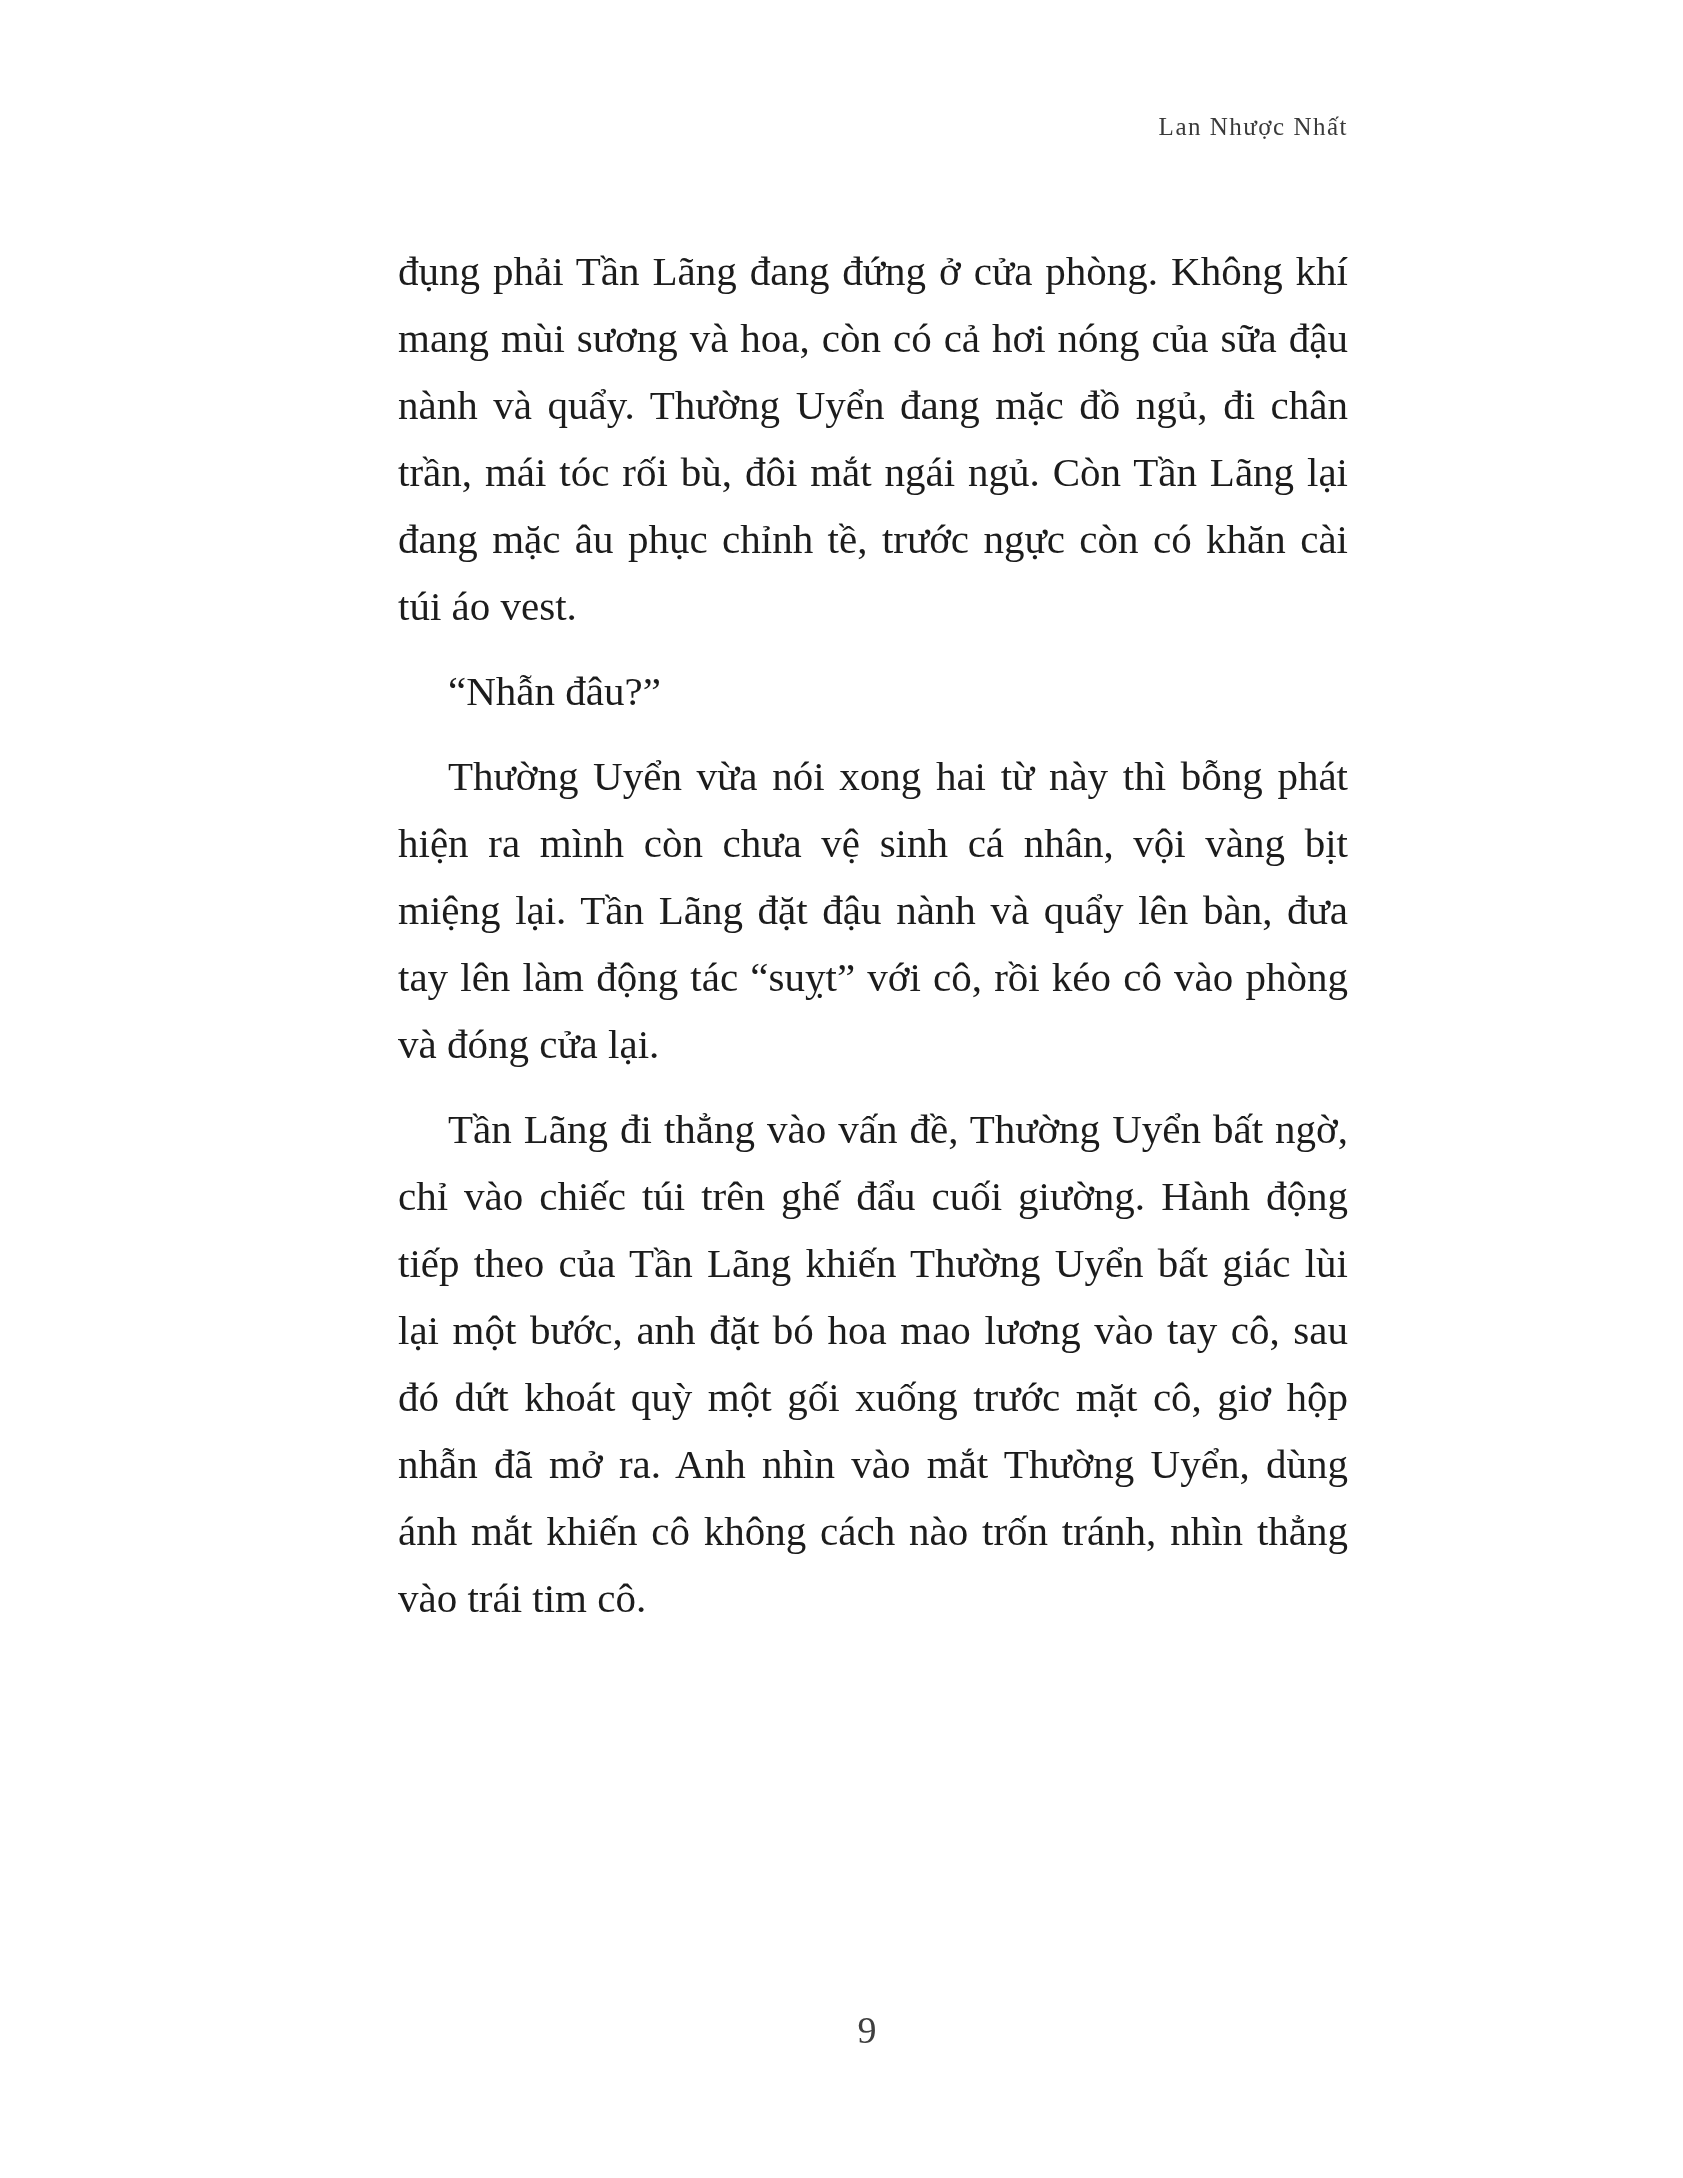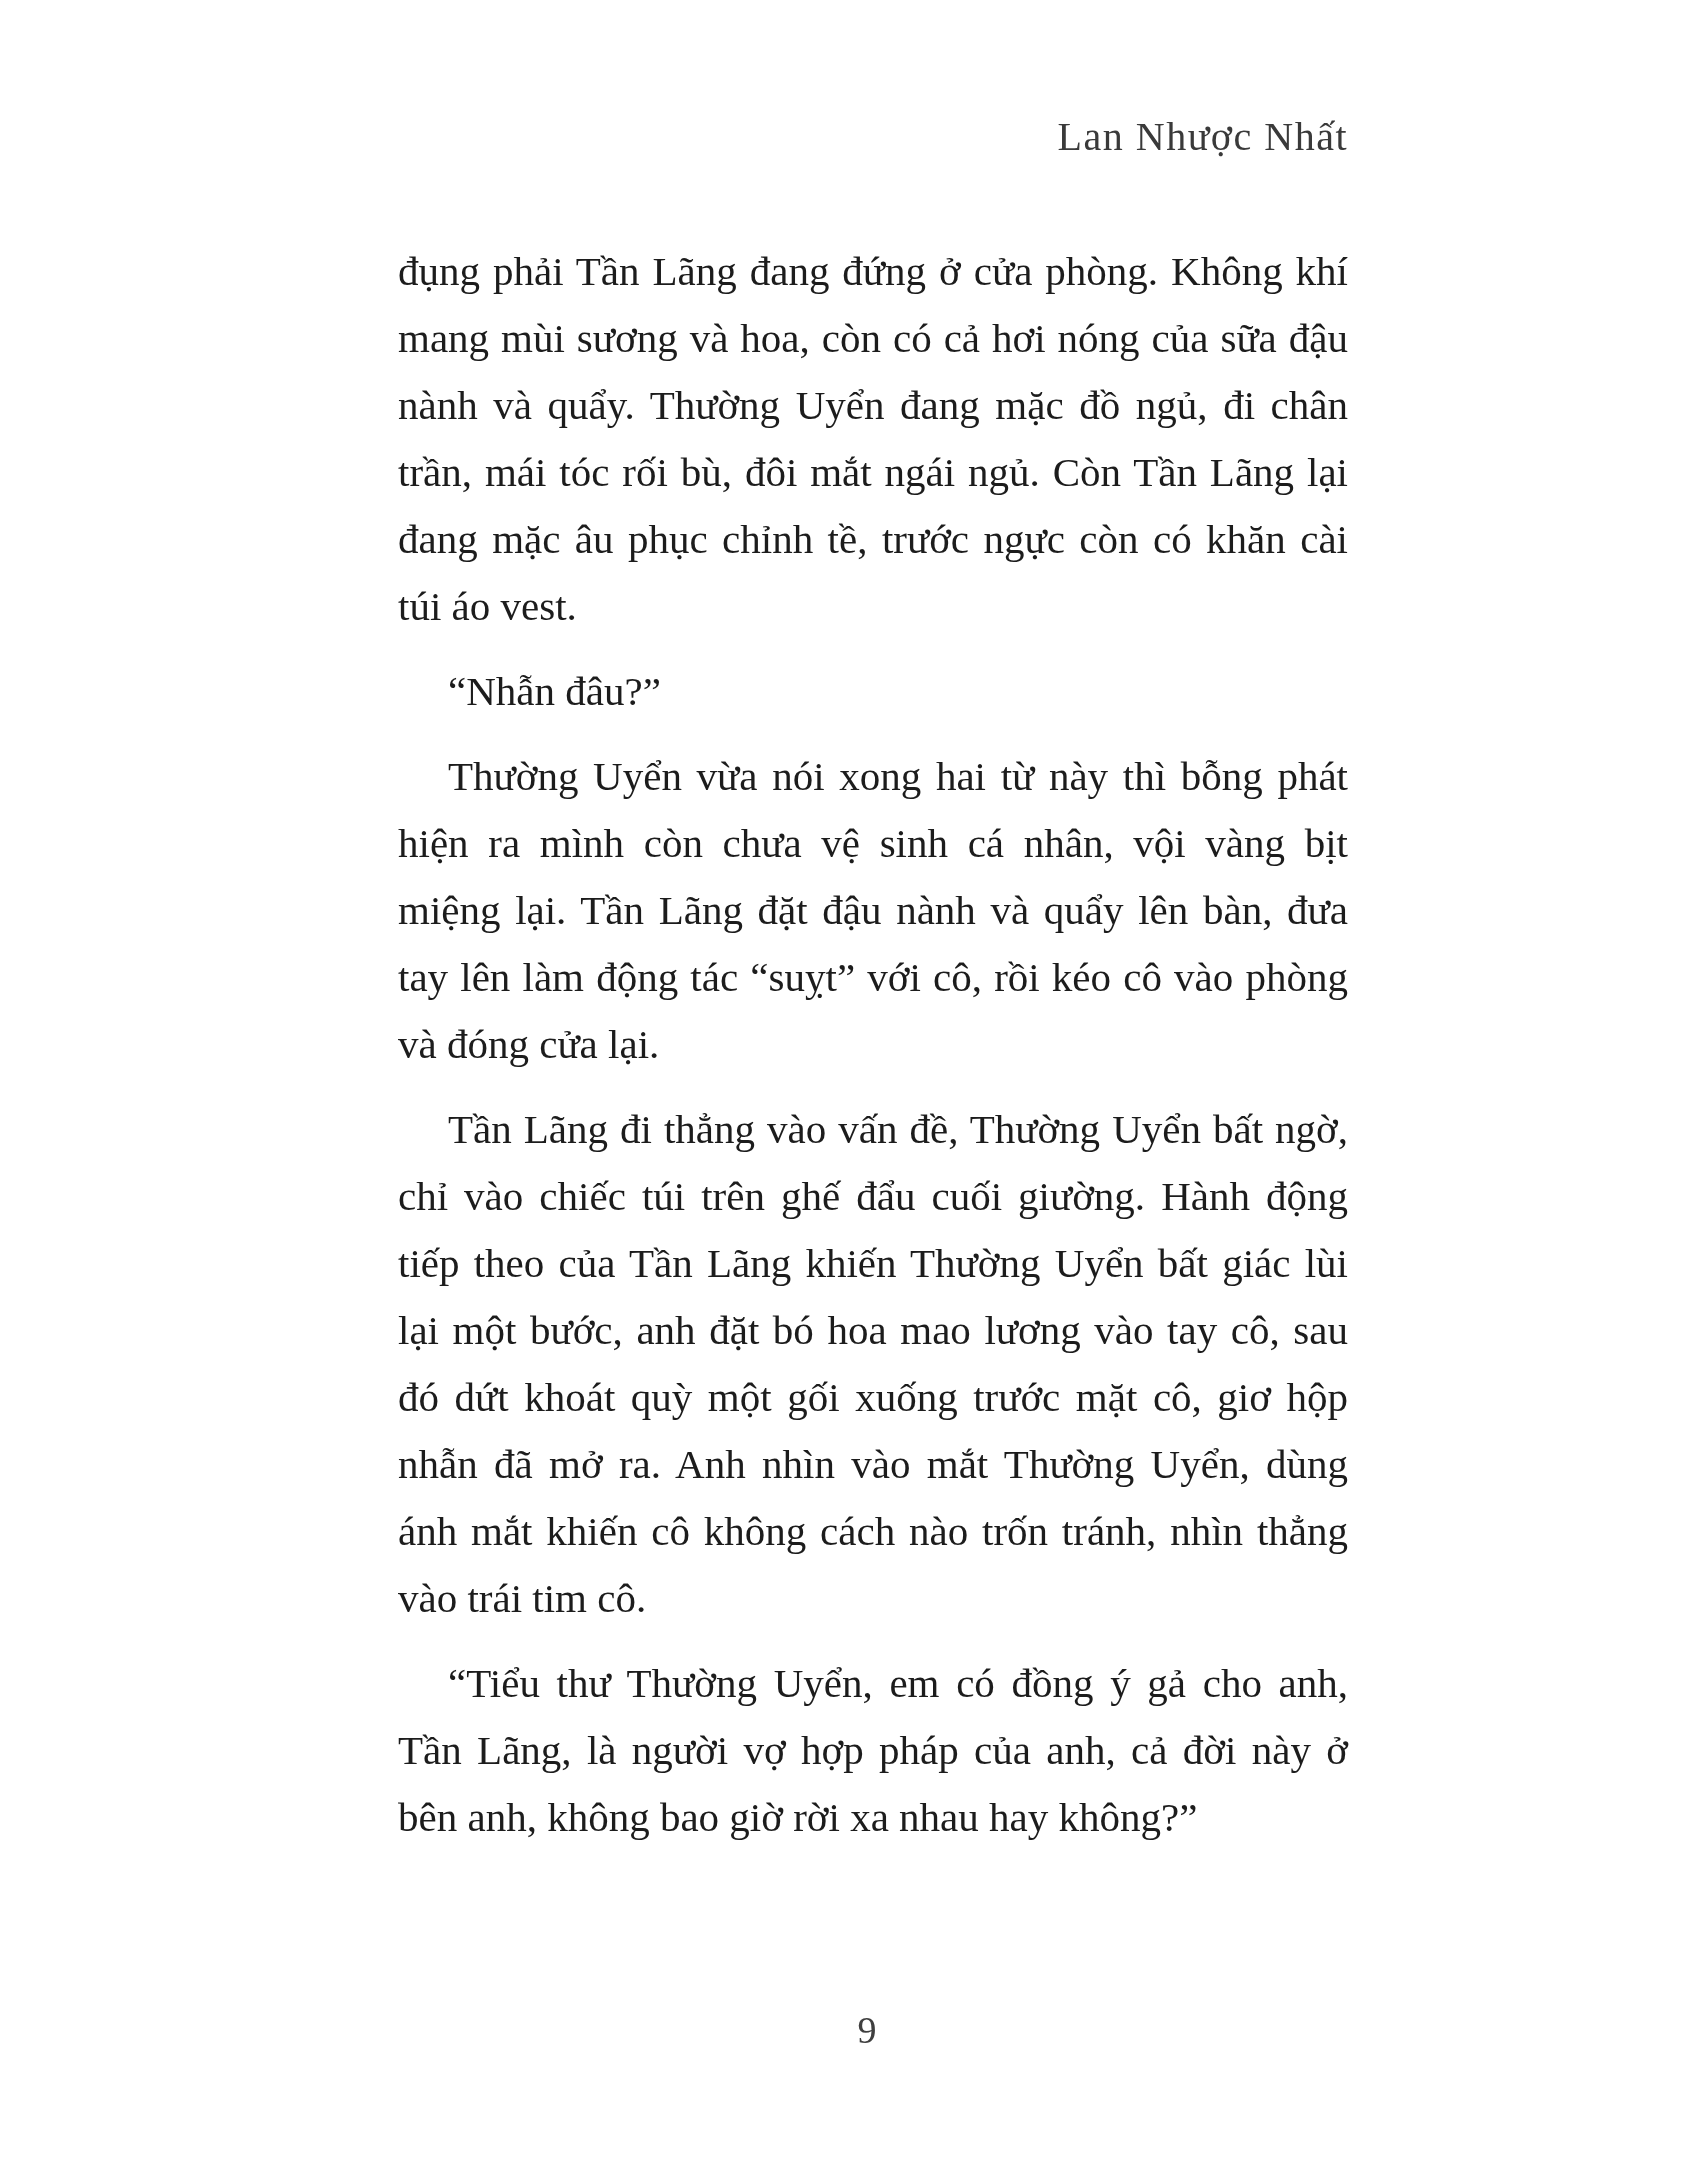--- a/index.html
+++ b/index.html
@@ -14,21 +14,21 @@
     height: 2178px;
     background: #ffffff;
     font-family: "Liberation Serif", serif;
     color: #1c1c1c;
     overflow: hidden;
   }
   .running-header {
     position: absolute;
     top: 113px;
     right: 335px;
-    font-size: 40px;
+    font-size: 25px;
     letter-spacing: 1.5px;
     color: #3a3a3a;
     font-weight: 400;
     white-space: nowrap;
   }
   .body-text {
     position: absolute;
     left: 386px;
     top: 238px;
     width: 962px;
@@ -59,19 +59,18 @@
 
 <div class="page">
 
   <div class="running-header">Lan Nhược Nhất</div>
 
   <main class="body-text">
     <p>đụng phải Tần Lãng đang đứng ở cửa phòng. Không khí mang mùi sương và hoa, còn có cả hơi nóng của sữa đậu nành và quẩy. Thường Uyển đang mặc đồ ngủ, đi chân trần, mái tóc rối bù, đôi mắt ngái ngủ. Còn Tần Lãng lại đang mặc âu phục chỉnh tề, trước ngực còn có khăn cài túi áo vest.</p>
     <p class="indent">“Nhẫn đâu?”</p>
     <p class="indent">Thường Uyển vừa nói xong hai từ này thì bỗng phát hiện ra mình còn chưa vệ sinh cá nhân, vội vàng bịt miệng lại. Tần Lãng đặt đậu nành và quẩy lên bàn, đưa tay lên làm động tác “suỵt” với cô, rồi kéo cô vào phòng và đóng cửa lại.</p>
     <p class="indent">Tần Lãng đi thẳng vào vấn đề, Thường Uyển bất ngờ, chỉ vào chiếc túi trên ghế đẩu cuối giường. Hành động tiếp theo của Tần Lãng khiến Thường Uyển bất giác lùi lại một bước, anh đặt bó hoa mao lương vào tay cô, sau đó dứt khoát quỳ một gối xuống trước mặt cô, giơ hộp nhẫn đã mở ra. Anh nhìn vào mắt Thường Uyển, dùng ánh mắt khiến cô không cách nào trốn tránh, nhìn thẳng vào trái tim cô.</p>
-    <p class="indent">“Tiểu thư Thường Uyển, em có đồng ý gả cho anh, Tần Lãng, là người vợ hợp pháp của anh, cả đời này ở bên anh, không bao giờ rời xa nhau hay không?”</p>
   </main>
 
   <div class="page-number">9</div>
 
 </div>
 
 
 </body></html>

